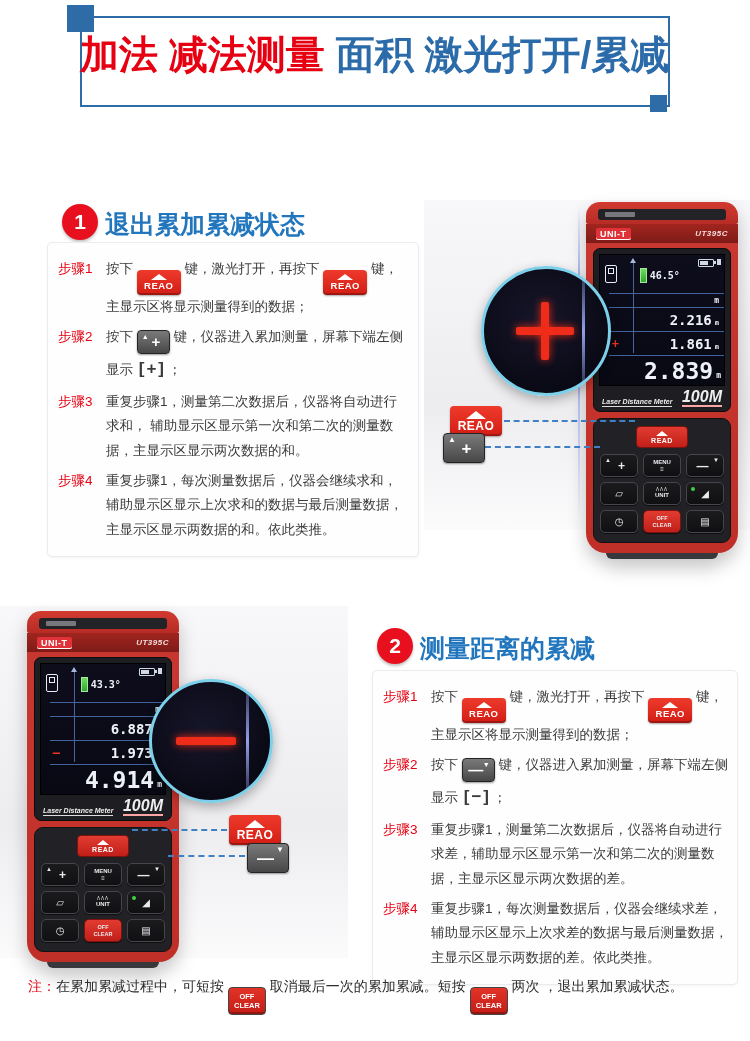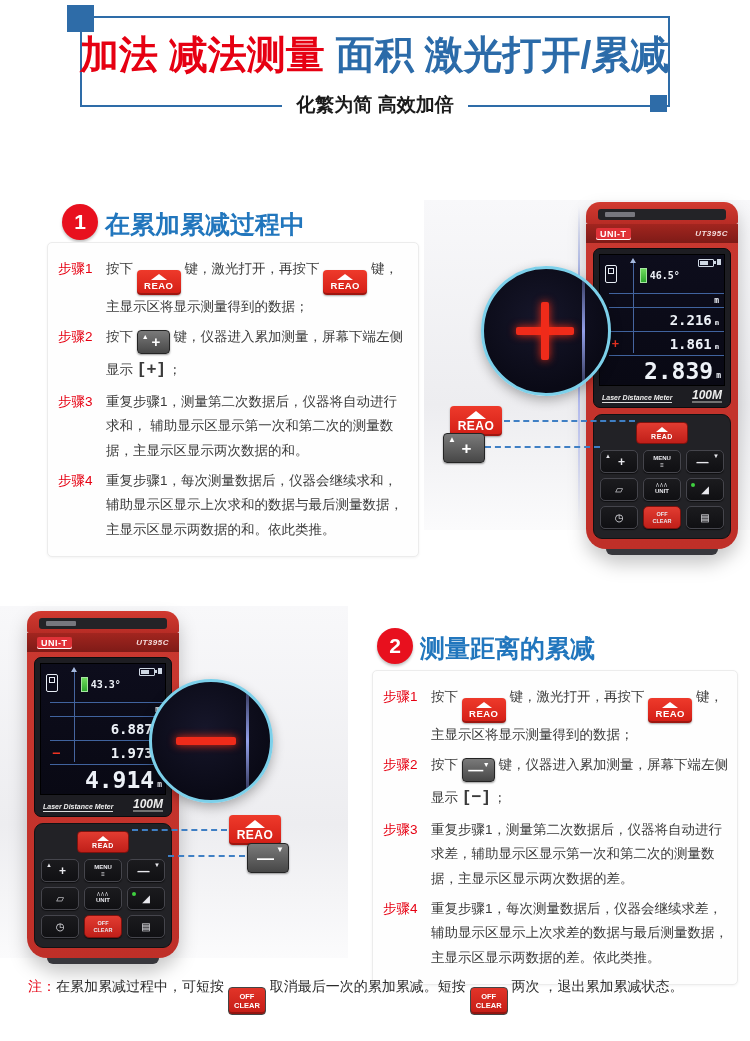--- a/index.html
+++ b/index.html
@@ -108,21 +108,21 @@
         display:flex;align-items:center;justify-content:flex-end;position:relative;}
   .srow.unit{height:14px;font-size:8px;font-weight:bold;}
   .srow.aux{height:24px;font-size:14px;font-weight:bold;}
   .srow .u{font-size:7px;margin-left:3px;font-weight:bold;align-self:flex-end;padding-bottom:4px;}
   .srow .sign{position:absolute;left:3px;top:50%;transform:translateY(-50%);color:#ee3322;
               font-size:12px;font-weight:bold;font-style:normal;}
   .srow.main{height:30px;font-size:23px;font-weight:bold;padding-right:3px;}
   .srow.main .u{font-size:8px;padding-bottom:5px;}
   .scr-footer{display:flex;justify-content:space-between;align-items:flex-end;padding:3px 3px 1px;color:#eee;}
   .sf-name{font-size:7px;font-style:italic;font-weight:bold;border-bottom:1px solid #ddd;padding-bottom:1px;}
-  .sf-range{font-size:12px;font-style:italic;font-weight:bold;border-bottom:2px solid #737373;line-height:1;}
+  .sf-range{font-size:16px;font-style:italic;font-weight:bold;border-bottom:2px solid #fca5a5;line-height:1;}
   .keypad{margin-top:6px;background:#222226;border-radius:9px;padding:7px 6px 9px;border:1px solid #121214;}
   .k-read{width:50px;margin:0 auto 6px;background:linear-gradient(#e23c31,#c01f19);border:1px solid #7e120e;
           border-radius:4px;display:flex;flex-direction:column;align-items:center;justify-content:center;
           height:20px;color:#fff;}
   .k-read .ktri{border-left:6px solid transparent;border-right:6px solid transparent;border-bottom:5px solid #fff;margin-bottom:1px;}
   .k-read b{font-size:7px;letter-spacing:.5px;line-height:1;}
   .kgrid{display:grid;grid-template-columns:repeat(3,1fr);gap:5px;}
   .kk{position:relative;height:21px;background:linear-gradient(#1b1b1e,#101013);border:1px solid #45454c;
       border-radius:5px;color:#e9e9ee;display:flex;align-items:center;justify-content:center;
       box-shadow:0 1px 1px rgba(0,0,0,.6);}
@@ -143,24 +143,23 @@
 </style>
 </head>
 <body>
 
 <div class="canvas">
 
   <div class="hdr-sq-tl"></div>
   <div class="hdr-frame"></div>
   <div class="hdr-sq-br"></div>
   <div class="hdr-title"><span class="h-red">加法 减法测量</span><span class="h-blue"> 面积 激光打开/累减</span></div>
-  <div class="hdr-sub"><span>化繁为简 高效加倍</span></div>
 
   <div class="sec-num" style="left:62px;top:204px;">1</div>
-  <div class="sec-title" style="left:105px;top:208px;">在累加累减过程中</div>
+  <div class="sec-title" style="left:105px;top:208px;">退出累加累减状态</div>
 
   <div class="panel" style="left:47px;top:242px;width:352px;min-height:255px;">
       <div class="step">
         <span class="slab">步骤1</span>
         <span class="sbody"><span>按下 </span><span class="kbtn kread">
             <i class="ktri"></i>
             <b>REAO</b>
           </span><span> 键，激光打开，再按下 </span><span class="kbtn kread">
             <i class="ktri"></i>
             <b>REAO</b>

